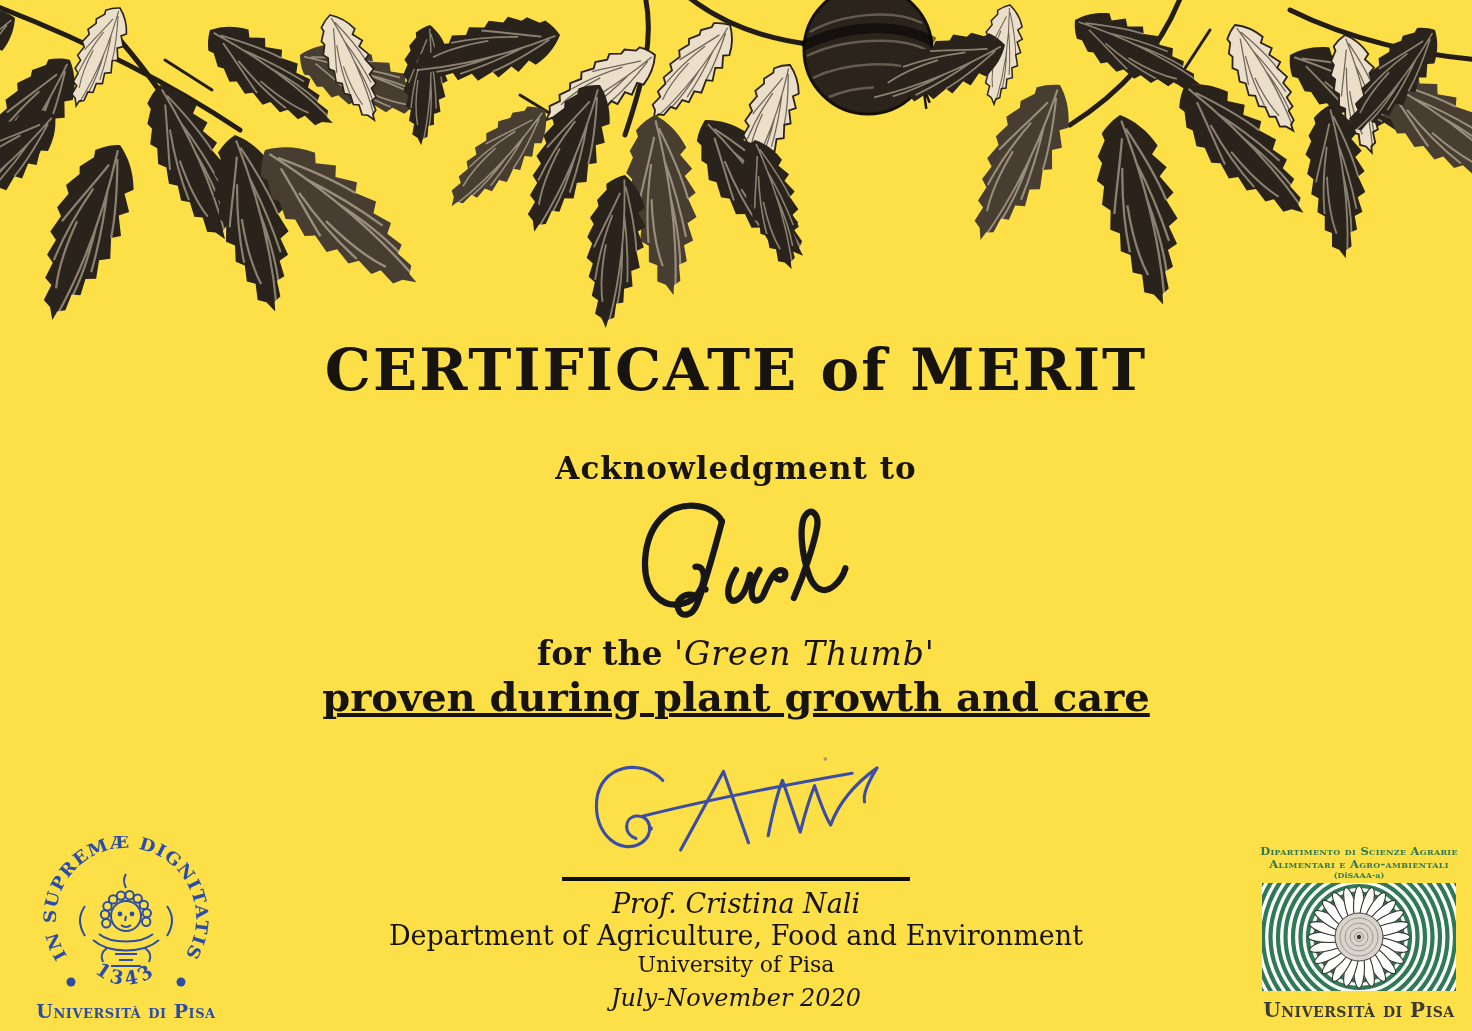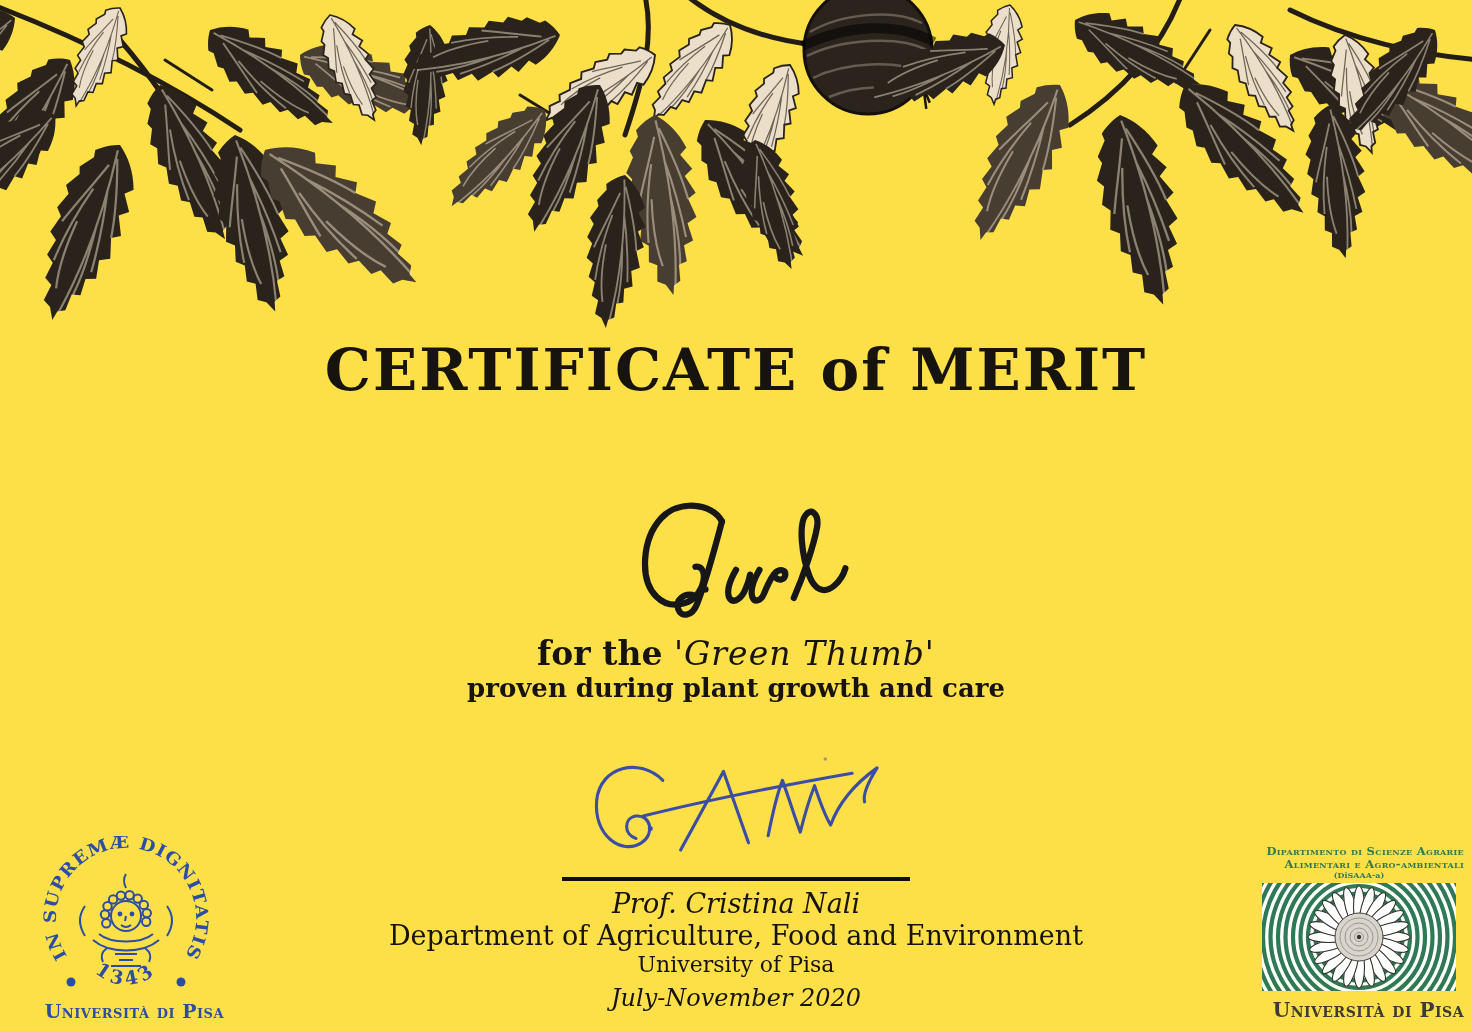--- a/index.html
+++ b/index.html
@@ -7,28 +7,28 @@
         font-family:"DejaVu Serif","Liberation Serif",serif;color:#17130f;}
   .abs{position:absolute;}
   .ctext{position:absolute;left:0;width:100%;text-align:center;}
   .title{top:336px;font-size:58px;font-weight:700;letter-spacing:2px;}
   .ack{top:450px;font-size:31px;font-weight:700;letter-spacing:1px;}
   .recipient{top:498px;}
   .recipient svg{display:inline-block;}
   .sr{position:absolute;width:1px;height:1px;overflow:hidden;clip-path:inset(50%);white-space:nowrap;}
   .award1{top:634px;font-size:33px;font-weight:700;}
   .award1 .an{font-weight:400;font-style:italic;letter-spacing:1px;}
-  .award2{top:673px;font-size:26px;font-weight:700;}
+  .award2{top:673px;font-size:40px;font-weight:700;text-decoration:underline;}
   .sigsvg{top:750px;left:50%;transform:translateX(-50%);}
   .sigline{top:877px;left:50%;transform:translateX(-50%);width:348px;height:4px;background:#0e0e0e;}
   .signer{top:888px;font-size:27px;font-style:italic;}
   .dept{top:920px;font-size:27px;}
   .univ{top:952px;font-size:22px;}
   .period{top:984px;font-size:24px;font-style:italic;}
-  .smallcaps{font-variant:small-caps;text-align:right;}
+  .smallcaps{font-variant:small-caps;}
   
   .leftlogo{left:28px;top:836px;width:196px;text-align:center;}
   .leftlogo .cap{margin-top:0px;font-size:19px;font-weight:700;color:#2b4da6;letter-spacing:0.5px;}
   
   .rightlogo{left:1254px;top:845px;width:210px;text-align:center;}
   .rightlogo .h1,.rightlogo .h2{font-size:11.5px;font-weight:700;color:#2f7a55;letter-spacing:0.3px;line-height:13px;}
   .rightlogo .h3{font-size:8px;font-weight:700;color:#2f7a55;line-height:9px;}
   .rightlogo .cap{margin-top:3px;font-size:20px;font-weight:700;color:#3c3b36;letter-spacing:0.5px;}
   
   .ld{fill:#2a231b;}
@@ -122,20 +122,21 @@
       <use href="#leaf-dark" transform="translate(1290,55) rotate(28) scale(1.2)"></use>
       <use href="#leaf-cream" transform="translate(1345,35) rotate(78) scale(0.9)"></use>
       <use href="#leaf-mid" transform="translate(1375,75) rotate(38) scale(1.3)"></use>
       <use href="#leaf-dark" transform="translate(1435,30) rotate(130) scale(1.0)"></use>
       <use href="#leaf-dark" transform="translate(1330,105) rotate(85) scale(1.15)"></use>
       <use href="#leaf-dark" transform="translate(1120,115) rotate(78) scale(1.45)"></use>
     </g>
   </svg>
 
   <div class="ctext title">CERTIFICATE of MERIT</div>
+  <div class="ctext ack">Acknowledgment to</div>
 
   <div class="ctext recipient">
     <span class="sr">Girl</span>
     <svg width="250" height="125" viewBox="0 0 300 160">
       <g stroke="#171717" stroke-width="8" fill="none" stroke-linecap="round" stroke-linejoin="round">
         <path d="M132,30 C120,6 76,2 54,26 C30,52 26,104 48,126 C66,144 96,138 106,114 C112,99 108,86 98,88"></path>
         <path d="M132,30 C122,68 112,106 100,136 C94,151 80,154 76,142 C72,130 84,122 94,124"></path>
         <path d="M150,92 C143,104 138,118 141,127 C144,135 154,132 160,121 C164,113 167,104 168,98"></path>
         <path d="M180,92 C173,104 168,118 171,127 C174,134 182,132 186,122 C190,113 194,102 200,96 C206,90 214,92 213,99 C212,105 205,106 201,102"></path>
         <path d="M224,128 C236,100 250,60 254,36 C256,20 246,12 239,22 C230,34 234,74 244,100 C250,116 262,124 276,112 C284,105 288,97 290,90"></path>

